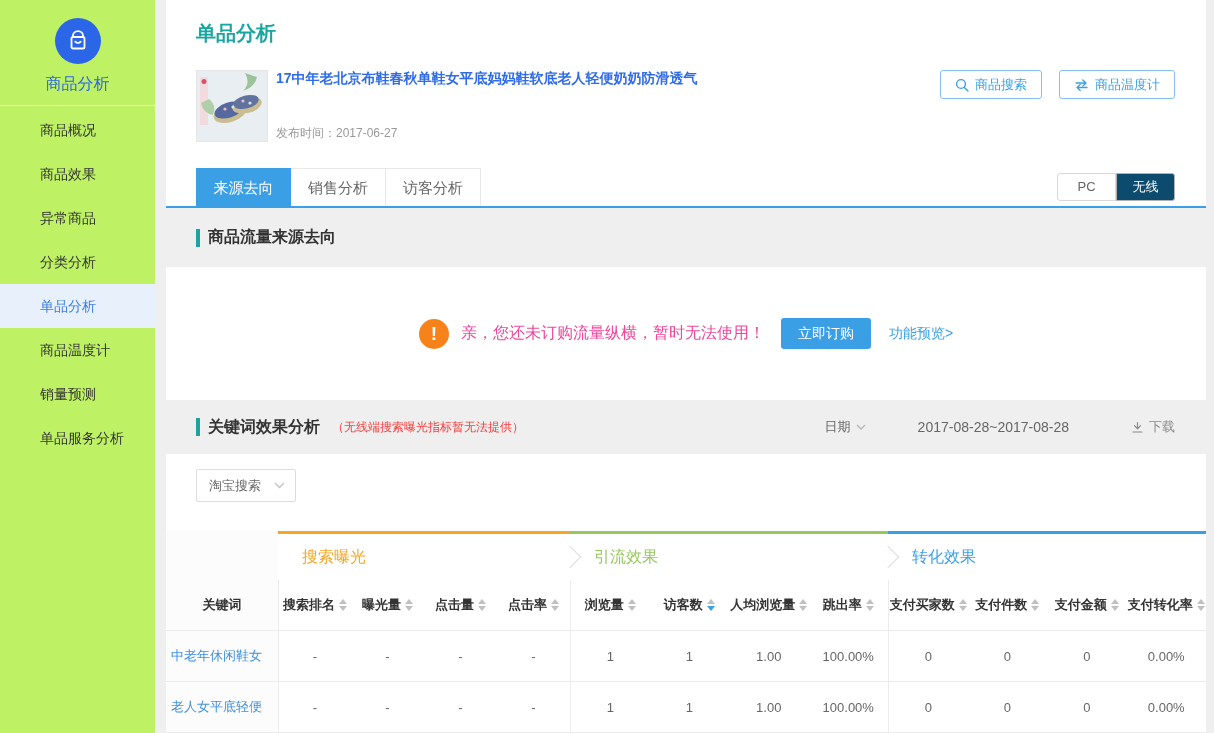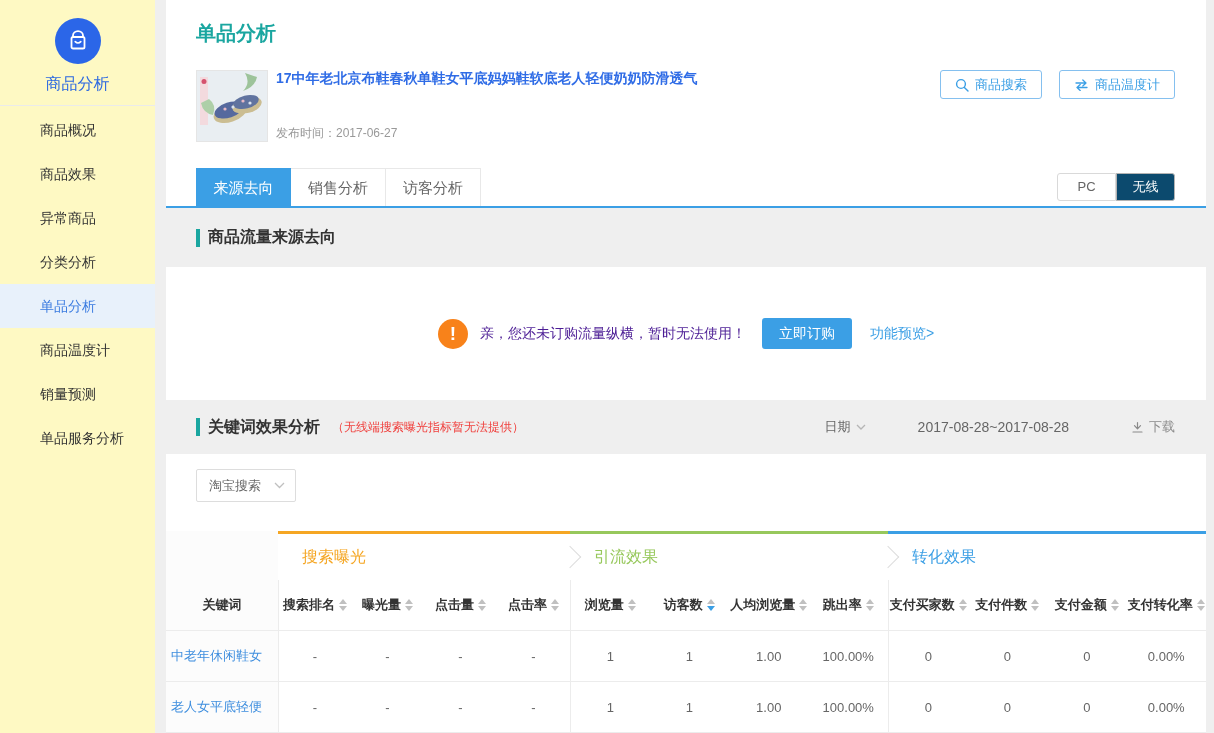--- a/index.html
+++ b/index.html
@@ -4,21 +4,21 @@
 <style>
   * { margin:0; padding:0; box-sizing:border-box; }
   html,body { width:1214px; height:733px; }
   body {
     font-family:"Liberation Sans","DejaVu Sans",sans-serif;
     background:#efefef; color:#333; overflow:hidden;
   }
   .page { position:relative; width:1214px; height:733px; }
 
   
-  .sidebar { position:absolute; left:0; top:0; width:155px; height:733px; background:#fef9c3; }
+  .sidebar { position:absolute; left:0; top:0; width:155px; height:733px; background:#bef264; }
   .sb-head { height:106px; border-bottom:1px solid #ebebeb; text-align:center; padding-top:18px; }
   .sb-icon { width:46px; height:46px; margin:0 auto; border-radius:50%; background:#2b66e8;
              display:flex; align-items:center; justify-content:center; }
   .sb-app  { margin-top:10px; font-size:16px; color:#2e6ae0; }
   .sb-menu { padding-top:2px; }
   .sb-item { height:44px; line-height:44px; padding-left:40px; font-size:14px; color:#333; cursor:pointer; }
   .sb-item.active { background:#e8f1fb; color:#3a7be0; }
 
   
   .main { position:absolute; left:166px; top:0; width:1040px; height:733px; background:#fff;
@@ -55,21 +55,21 @@
   .band2 { height:55px; padding-right:31px; }
   .sec-title { display:flex; align-items:center; gap:8px; }
   .sec-bar { width:4px; height:18px; background:#1aa6a0; }
   .sec-text { font-size:16px; font-weight:bold; color:#333; }
   .sec-note { font-size:12px; color:#f0413e; margin-left:4px; }
 
   
   .notice-area { height:136px; background:#fff; display:flex; align-items:center; justify-content:center; }
   .notice-icon { width:30px; height:30px; border-radius:50%; background:#f8821a; color:#fff;
                  font-size:19px; font-weight:bold; display:flex; align-items:center; justify-content:center; }
-  .notice-text { font-size:14px; color:#4c1d95; margin-left:12px; }
+  .notice-text { font-size:16px; color:#ec4899; margin-left:12px; }
   .order-btn { margin-left:16px; height:31px; padding:0 17px; background:#3b9fe5; color:#fff;
                border:none; border-radius:3px; font-size:14px; cursor:pointer; font-family:inherit; }
   .preview-link { margin-left:18px; font-size:14px; color:#3b9fe5; text-decoration:none; cursor:pointer; }
 
   
   .band2-right { margin-left:auto; display:flex; align-items:center; }
   .date-dd { display:flex; align-items:center; gap:5px; font-size:13px; color:#666; cursor:pointer; }
   .date-range { font-size:14px; color:#666; margin-left:52px; }
   .download { display:flex; align-items:center; gap:5px; font-size:13px; color:#8a8a8a; margin-left:62px; cursor:pointer; }
 

